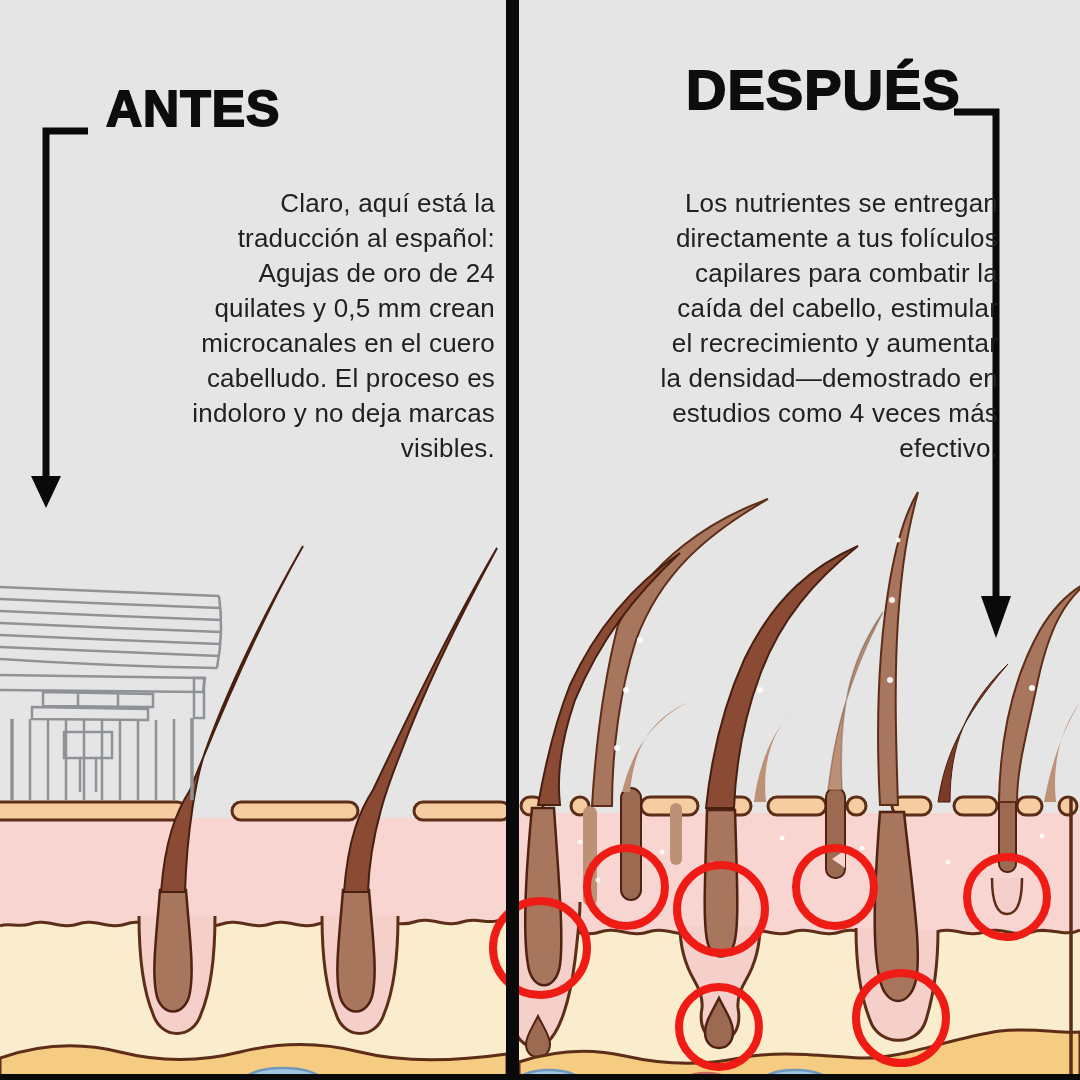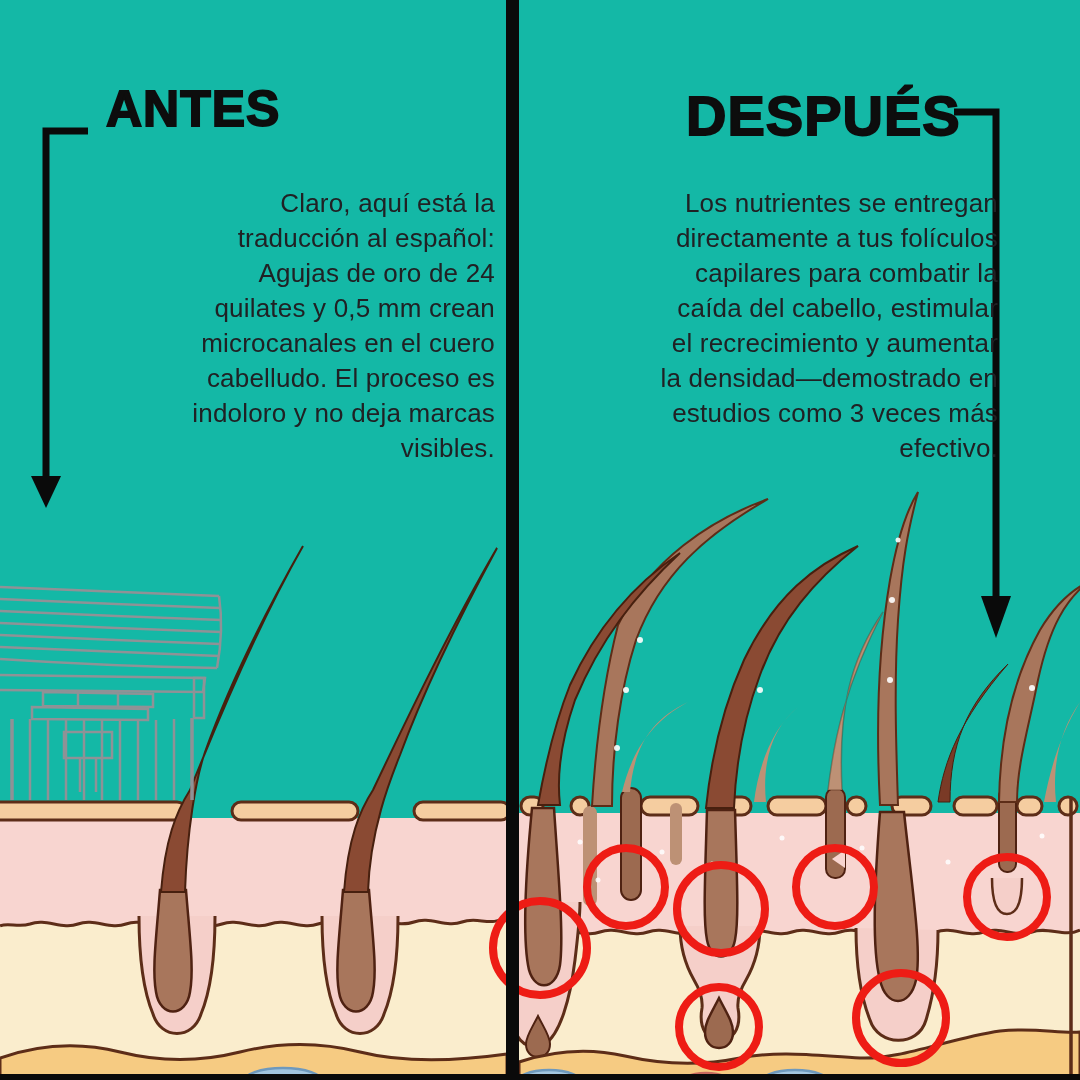--- a/index.html
+++ b/index.html
@@ -1,26 +1,26 @@
 <!DOCTYPE html>
 <html><head>
 <meta charset="utf-8">
 <style>
   html,body{margin:0;padding:0;background:#ffffff;}
   .canvas{
     position:relative;width:1080px;height:1080px;overflow:hidden;
-    background:#14b8a6;font-family:"Liberation Sans", sans-serif;
+    background:#e5e5e5;font-family:"Liberation Sans", sans-serif;
   }
   .illu{position:absolute;left:0;top:0;width:1080px;height:1080px;}
   .title{
     position:absolute;font-weight:bold;color:#0d0d0d;line-height:1;
     letter-spacing:1px;-webkit-text-stroke:1.8px #0d0d0d;white-space:nowrap;
   }
   .title.before{left:106px;top:84px;font-size:50px;}
-  .title.after{left:686px;top:62px;font-size:56px;margin-top:26px;}
+  .title.after{left:686px;top:62px;font-size:56px;}
   .para{
     position:absolute;color:#202124;font-size:26px;line-height:35px;
     letter-spacing:.2px;white-space:pre-line;text-align:right;
   }
   .para.before{left:105px;top:186px;width:390px;}
   .para.after{left:588px;top:186px;width:410px;}
 </style>
 </head>
 <body>
 
@@ -233,16 +233,16 @@
 indoloro y no deja marcas
 visibles.</div>
 
   <div class="title after">DESPUÉS</div>
   <div class="para after">Los nutrientes se entregan
 directamente a tus folículos
 capilares para combatir la
 caída del cabello, estimular
 el recrecimiento y aumentar
 la densidad—demostrado en
-estudios como 3 veces más
+estudios como 4 veces más
 efectivo.</div>
 
 </div>
 
 </body></html>

